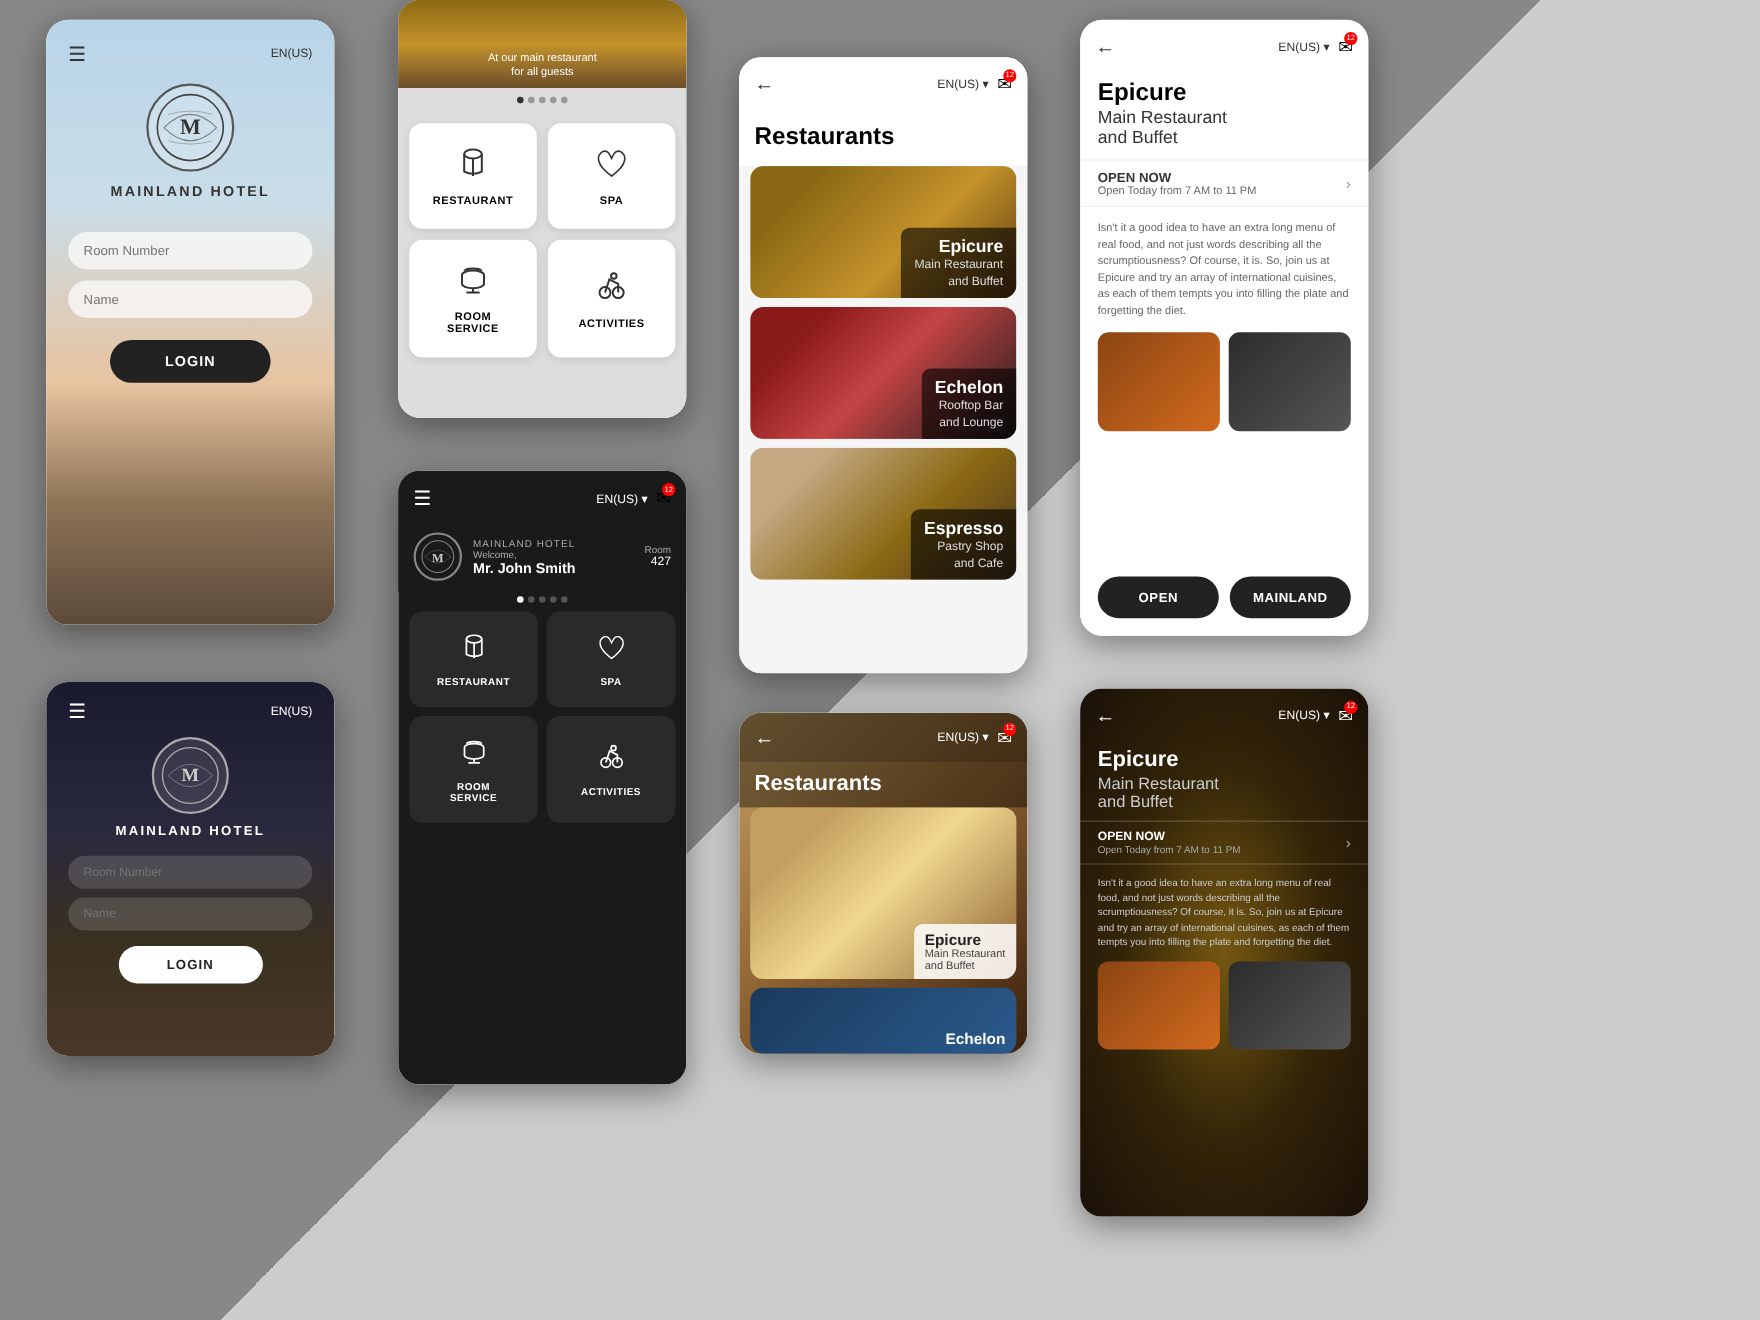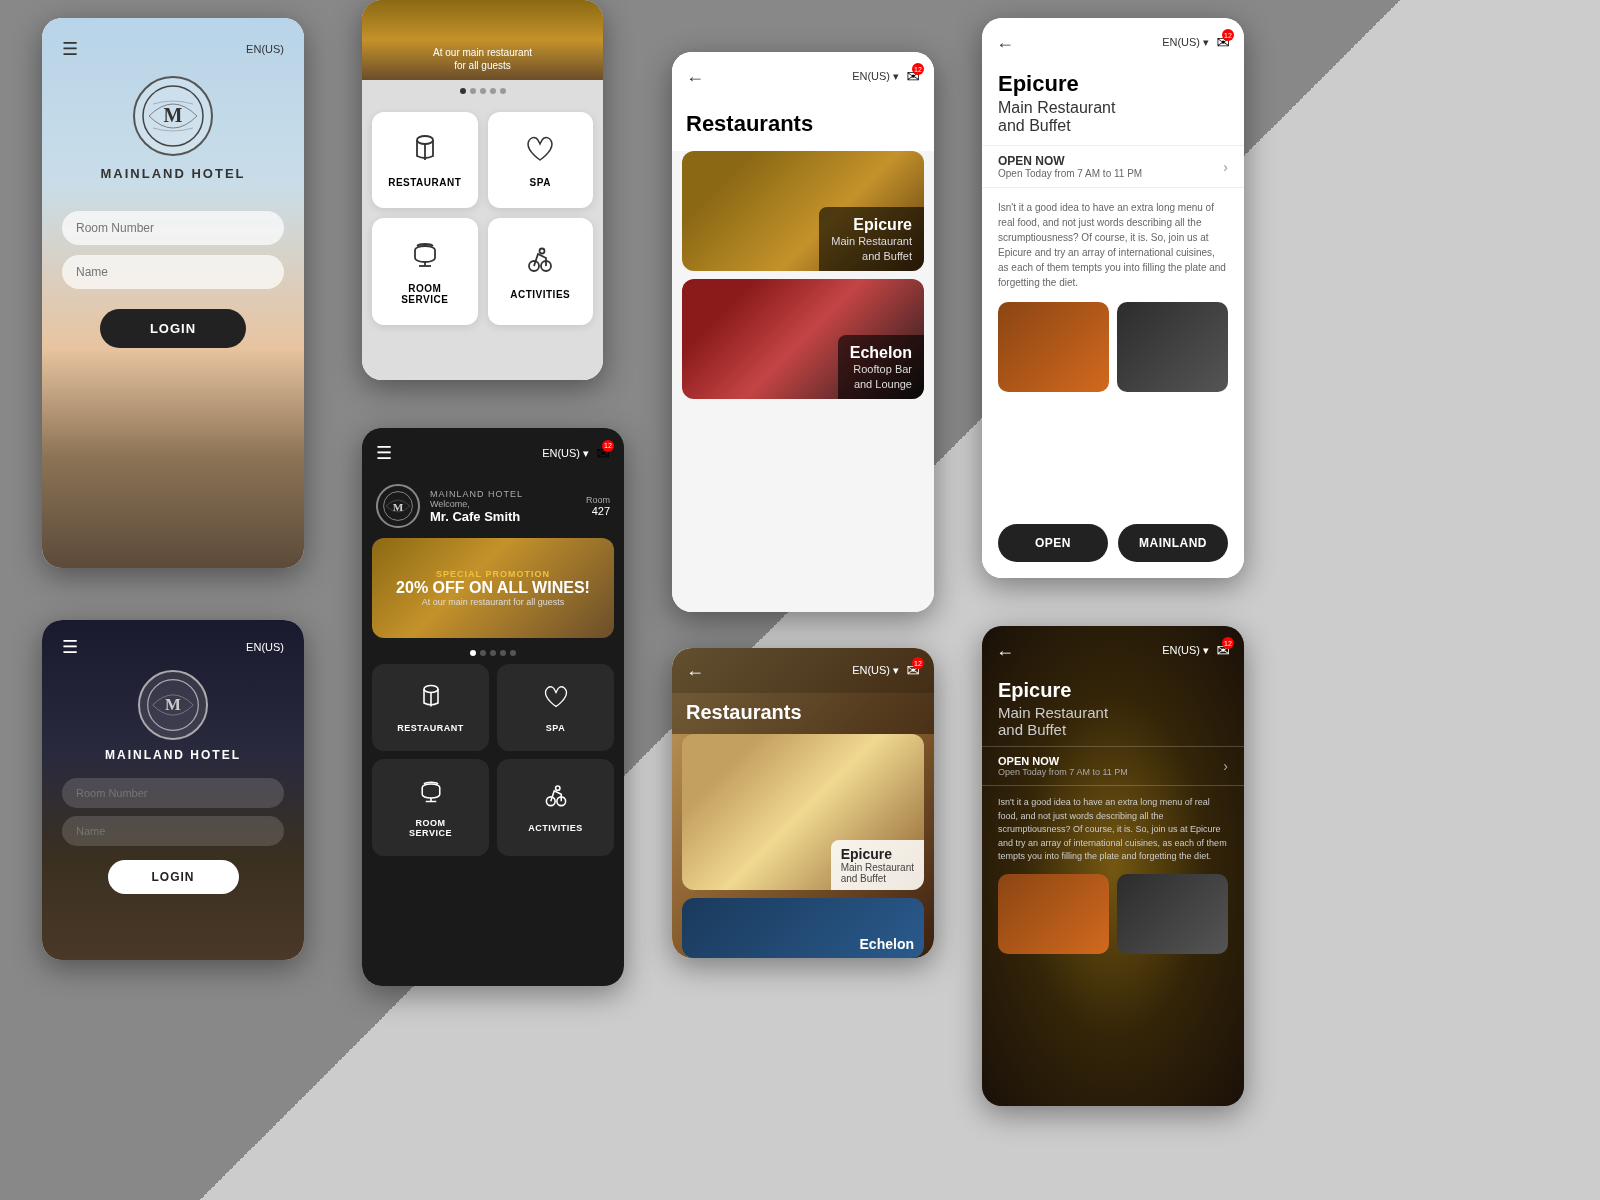--- a/index.html
+++ b/index.html
@@ -126,21 +126,21 @@
     #screen-login-dark .login-btn {
       background: #fff; color: #222;
       border: none; border-radius: 25px;
       padding: 10px 44px; font-size: 12px; font-weight: bold;
       cursor: pointer; margin-top: 6px; letter-spacing: 1px;
     }
 
     
     #screen-services-light {
       left: 362px; top: 0px;
-      width: 241px; height: 380px;
+      width: 262px; height: 380px;
     }
     #screen-services-light .content {
       background: #ddd;
       height: 100%;
       display: flex;
       flex-direction: column;
       align-items: center;
     }
     #screen-services-light .promo-img {
       width: 100%; height: 80px;
@@ -580,31 +580,26 @@
         <svg viewBox="0 0 40 40">
           <circle cx="20" cy="20" r="18" fill="none" stroke="#888" stroke-width="1.2"></circle>
           <text x="20" y="26" font-size="14" font-weight="bold" text-anchor="middle" fill="#ccc" font-family="serif">M</text>
           <path d="M5,20 Q20,5 35,20" fill="none" stroke="#888" stroke-width="0.8" opacity="0.6"></path>
           <path d="M5,20 Q20,35 35,20" fill="none" stroke="#888" stroke-width="0.8" opacity="0.6"></path>
         </svg>
       </div>
       <div class="user-info">
         <div class="hotel-name-small">MAINLAND HOTEL</div>
         <div class="welcome">Welcome,</div>
-        <div class="user-name">Mr. Cafe Smith</div>
+        <div class="user-name">Mr. John Smith</div>
       </div>
       <div style="text-align:right;">
         <div style="color:#aaa;font-size:9px;">Room</div>
         <div class="room-num">427</div>
       </div>
-    </div>
-    <div class="promo-banner">
-      <div class="promo-title">SPECIAL PROMOTION</div>
-      <div class="promo-offer">20% OFF ON ALL WINES!</div>
-      <div class="promo-sub">At our main restaurant for all guests</div>
     </div>
     <div class="dots">
       <div class="dot active"></div>
       <div class="dot"></div>
       <div class="dot"></div>
       <div class="dot"></div>
       <div class="dot"></div>
     </div>
     <div class="grid">
       <div class="service-tile">
@@ -674,20 +669,30 @@
             </div>
           </div>
         </div>
       </div>
       <div class="rest-card">
         <div class="bg rest-echelon-bg">
           <div style="width:100%;height:100%;display:flex;align-items:flex-end;justify-content:flex-end;">
             <div class="name-overlay">
               <div class="rest-name">Echelon</div>
               <div class="rest-sub">Rooftop Bar<br>and Lounge</div>
+            </div>
+          </div>
+        </div>
+      </div>
+      <div class="rest-card">
+        <div class="bg rest-espresso-bg">
+          <div style="width:100%;height:100%;display:flex;align-items:flex-end;justify-content:flex-end;">
+            <div class="name-overlay">
+              <div class="rest-name">Espresso</div>
+              <div class="rest-sub">Pastry Shop<br>and Cafe</div>
             </div>
           </div>
         </div>
       </div>
     </div>
   </div>
 </div>
 
 <div class="screen" id="screen-restaurants-dark">
   <div class="content" style="position:relative;">

